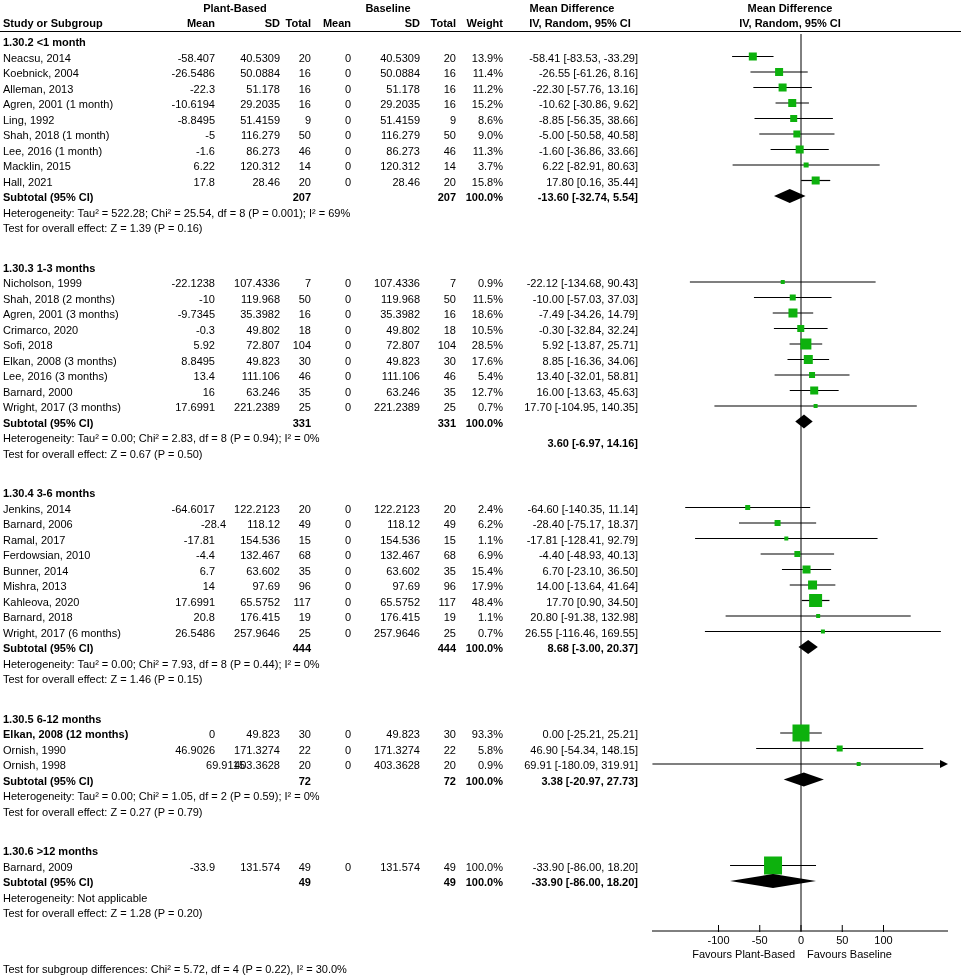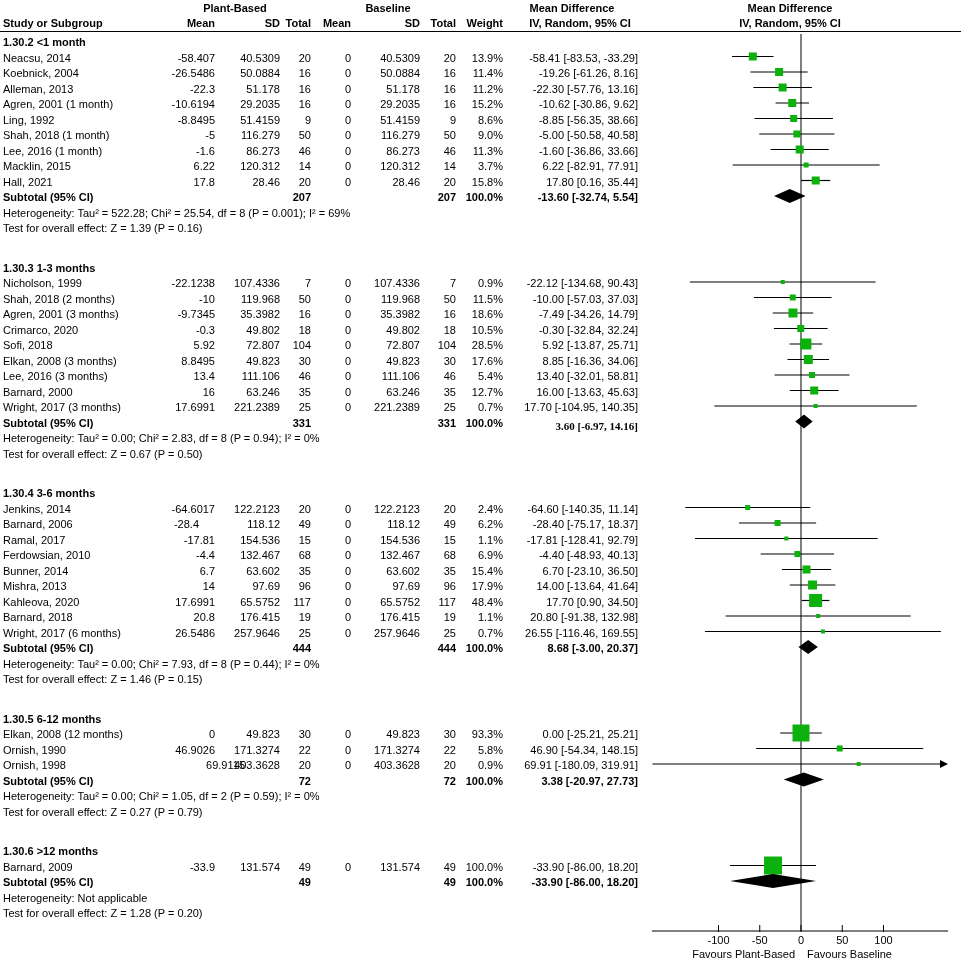--- a/index.html
+++ b/index.html
@@ -124,21 +124,21 @@
       <div class="abs r" style="right: 458px; top: 51.5px;">13.9%</div>
       <div class="abs r" style="right: 323px; top: 51.5px;">-58.41 [-83.53, -33.29]</div>
       <div class="abs" style="left: 3px; top: 67px;">Koebnick, 2004</div>
       <div class="abs r" style="right: 746px; top: 67px;">-26.5486</div>
       <div class="abs r" style="right: 681px; top: 67px;">50.0884</div>
       <div class="abs r" style="right: 650px; top: 67px;">16</div>
       <div class="abs r" style="right: 610px; top: 67px;">0</div>
       <div class="abs r" style="right: 541px; top: 67px;">50.0884</div>
       <div class="abs r" style="right: 505px; top: 67px;">16</div>
       <div class="abs r" style="right: 458px; top: 67px;">11.4%</div>
-      <div class="abs r" style="right: 323px; top: 67px;">-19.26 [-61.26, 8.16]</div>
+      <div class="abs r" style="right: 323px; top: 67px;">-26.55 [-61.26, 8.16]</div>
       <div class="abs" style="left: 3px; top: 82.5px;">Alleman, 2013</div>
       <div class="abs r" style="right: 746px; top: 82.5px;">-22.3</div>
       <div class="abs r" style="right: 681px; top: 82.5px;">51.178</div>
       <div class="abs r" style="right: 650px; top: 82.5px;">16</div>
       <div class="abs r" style="right: 610px; top: 82.5px;">0</div>
       <div class="abs r" style="right: 541px; top: 82.5px;">51.178</div>
       <div class="abs r" style="right: 505px; top: 82.5px;">16</div>
       <div class="abs r" style="right: 458px; top: 82.5px;">11.2%</div>
       <div class="abs r" style="right: 323px; top: 82.5px;">-22.30 [-57.76, 13.16]</div>
       <div class="abs" style="left: 3px; top: 98px;">Agren, 2001 (1 month)</div>
@@ -178,21 +178,21 @@
       <div class="abs r" style="right: 458px; top: 144.5px;">11.3%</div>
       <div class="abs r" style="right: 323px; top: 144.5px;">-1.60 [-36.86, 33.66]</div>
       <div class="abs" style="left: 3px; top: 160px;">Macklin, 2015</div>
       <div class="abs r" style="right: 746px; top: 160px;">6.22</div>
       <div class="abs r" style="right: 681px; top: 160px;">120.312</div>
       <div class="abs r" style="right: 650px; top: 160px;">14</div>
       <div class="abs r" style="right: 610px; top: 160px;">0</div>
       <div class="abs r" style="right: 541px; top: 160px;">120.312</div>
       <div class="abs r" style="right: 505px; top: 160px;">14</div>
       <div class="abs r" style="right: 458px; top: 160px;">3.7%</div>
-      <div class="abs r" style="right: 323px; top: 160px;">6.22 [-82.91, 77.91]</div>
+      <div class="abs r" style="right: 323px; top: 160px;">6.22 [-82.91, 80.63]</div>
       <div class="abs" style="left: 3px; top: 175.5px;">Hall, 2021</div>
       <div class="abs r" style="right: 746px; top: 175.5px;">17.8</div>
       <div class="abs r" style="right: 681px; top: 175.5px;">28.46</div>
       <div class="abs r" style="right: 650px; top: 175.5px;">20</div>
       <div class="abs r" style="right: 610px; top: 175.5px;">0</div>
       <div class="abs r" style="right: 541px; top: 175.5px;">28.46</div>
       <div class="abs r" style="right: 505px; top: 175.5px;">20</div>
       <div class="abs r" style="right: 458px; top: 175.5px;">15.8%</div>
       <div class="abs r" style="right: 323px; top: 175.5px;">17.80 [0.16, 35.44]</div>
       <div class="abs b" style="left: 3px; top: 191px;">Subtotal (95% CI)</div>
@@ -281,35 +281,35 @@
       <div class="abs r" style="right: 650px; top: 401px;">25</div>
       <div class="abs r" style="right: 610px; top: 401px;">0</div>
       <div class="abs r" style="right: 541px; top: 401px;">221.2389</div>
       <div class="abs r" style="right: 505px; top: 401px;">25</div>
       <div class="abs r" style="right: 458px; top: 401px;">0.7%</div>
       <div class="abs r" style="right: 323px; top: 401px;">17.70 [-104.95, 140.35]</div>
       <div class="abs b" style="left: 3px; top: 416.5px;">Subtotal (95% CI)</div>
       <div class="abs b r" style="right: 650px; top: 416.5px;">331</div>
       <div class="abs b r" style="right: 505px; top: 416.5px;">331</div>
       <div class="abs b r" style="right: 458px; top: 416.5px;">100.0%</div>
-      <div class="abs b r" style="right: 323px; top: 420px; font-family: Liberation Serif, serif;">3.60 [-6.97, 14.16]</div>
+      <div class="abs b r" style="right: 323px; top: 437px;">3.60 [-6.97, 14.16]</div>
       <div class="abs" style="left: 3px; top: 432px;">Heterogeneity: Tau² = 0.00; Chi² = 2.83, df = 8 (P = 0.94); I² = 0%</div>
       <div class="abs" style="left: 3px; top: 447.5px;">Test for overall effect: Z = 0.67 (P = 0.50)</div>
       <div class="abs b" style="left: 3px; top: 487px;">1.30.4 3-6 months</div>
       <div class="abs" style="left: 3px; top: 502.5px;">Jenkins, 2014</div>
       <div class="abs r" style="right: 746px; top: 502.5px;">-64.6017</div>
       <div class="abs r" style="right: 681px; top: 502.5px;">122.2123</div>
       <div class="abs r" style="right: 650px; top: 502.5px;">20</div>
       <div class="abs r" style="right: 610px; top: 502.5px;">0</div>
       <div class="abs r" style="right: 541px; top: 502.5px;">122.2123</div>
       <div class="abs r" style="right: 505px; top: 502.5px;">20</div>
       <div class="abs r" style="right: 458px; top: 502.5px;">2.4%</div>
       <div class="abs r" style="right: 323px; top: 502.5px;">-64.60 [-140.35, 11.14]</div>
       <div class="abs" style="left: 3px; top: 518px;">Barnard, 2006</div>
-      <div class="abs r" style="right: 762px; top: 518px;">-28.4</div>
+      <div class="abs r" style="right: 735px; top: 518px;">-28.4</div>
       <div class="abs r" style="right: 681px; top: 518px;">118.12</div>
       <div class="abs r" style="right: 650px; top: 518px;">49</div>
       <div class="abs r" style="right: 610px; top: 518px;">0</div>
       <div class="abs r" style="right: 541px; top: 518px;">118.12</div>
       <div class="abs r" style="right: 505px; top: 518px;">49</div>
       <div class="abs r" style="right: 458px; top: 518px;">6.2%</div>
       <div class="abs r" style="right: 323px; top: 518px;">-28.40 [-75.17, 18.37]</div>
       <div class="abs" style="left: 3px; top: 533.5px;">Ramal, 2017</div>
       <div class="abs r" style="right: 746px; top: 533.5px;">-17.81</div>
       <div class="abs r" style="right: 681px; top: 533.5px;">154.536</div>
@@ -374,21 +374,21 @@
       <div class="abs r" style="right: 458px; top: 626.5px;">0.7%</div>
       <div class="abs r" style="right: 323px; top: 626.5px;">26.55 [-116.46, 169.55]</div>
       <div class="abs b" style="left: 3px; top: 642px;">Subtotal (95% CI)</div>
       <div class="abs b r" style="right: 650px; top: 642px;">444</div>
       <div class="abs b r" style="right: 505px; top: 642px;">444</div>
       <div class="abs b r" style="right: 458px; top: 642px;">100.0%</div>
       <div class="abs b r" style="right: 323px; top: 642px;">8.68 [-3.00, 20.37]</div>
       <div class="abs" style="left: 3px; top: 657.5px;">Heterogeneity: Tau² = 0.00; Chi² = 7.93, df = 8 (P = 0.44); I² = 0%</div>
       <div class="abs" style="left: 3px; top: 673px;">Test for overall effect: Z = 1.46 (P = 0.15)</div>
       <div class="abs b" style="left: 3px; top: 712.5px;">1.30.5 6-12 months</div>
-      <div class="abs" style="left: 3px; top: 728px;">Elkan, 2008 (12 months)</div>
+      <div class="abs" style="left: 3px; top: 728px; font-weight: bold;">Elkan, 2008 (12 months)</div>
       <div class="abs r" style="right: 746px; top: 728px;">0</div>
       <div class="abs r" style="right: 681px; top: 728px;">49.823</div>
       <div class="abs r" style="right: 650px; top: 728px;">30</div>
       <div class="abs r" style="right: 610px; top: 728px;">0</div>
       <div class="abs r" style="right: 541px; top: 728px;">49.823</div>
       <div class="abs r" style="right: 505px; top: 728px;">30</div>
       <div class="abs r" style="right: 458px; top: 728px;">93.3%</div>
       <div class="abs r" style="right: 323px; top: 728px;">0.00 [-25.21, 25.21]</div>
       <div class="abs" style="left: 3px; top: 743.5px;">Ornish, 1990</div>
       <div class="abs r" style="right: 746px; top: 743.5px;">46.9026</div>
@@ -436,13 +436,14 @@
   <div id="axis-labels">
       <div class="abs ctr" style="left: 693.5px; top: 934px; width: 50px;">-100</div>
       <div class="abs ctr" style="left: 734.75px; top: 934px; width: 50px;">-50</div>
       <div class="abs ctr" style="left: 776px; top: 934px; width: 50px;">0</div>
       <div class="abs ctr" style="left: 817.25px; top: 934px; width: 50px;">50</div>
       <div class="abs ctr" style="left: 858.5px; top: 934px; width: 50px;">100</div>
     </div>
 
   <div class="abs r" style="right:166px;top:948px;">Favours Plant-Based</div>
   <div class="abs" style="left:807px;top:948px;">Favours Baseline</div>
+  <div class="abs" style="left:3px;top:963px;">Test for subgroup differences: Chi² = 5.72, df = 4 (P = 0.22), I² = 30.0%</div>
 </div>
 
 </body></html>

